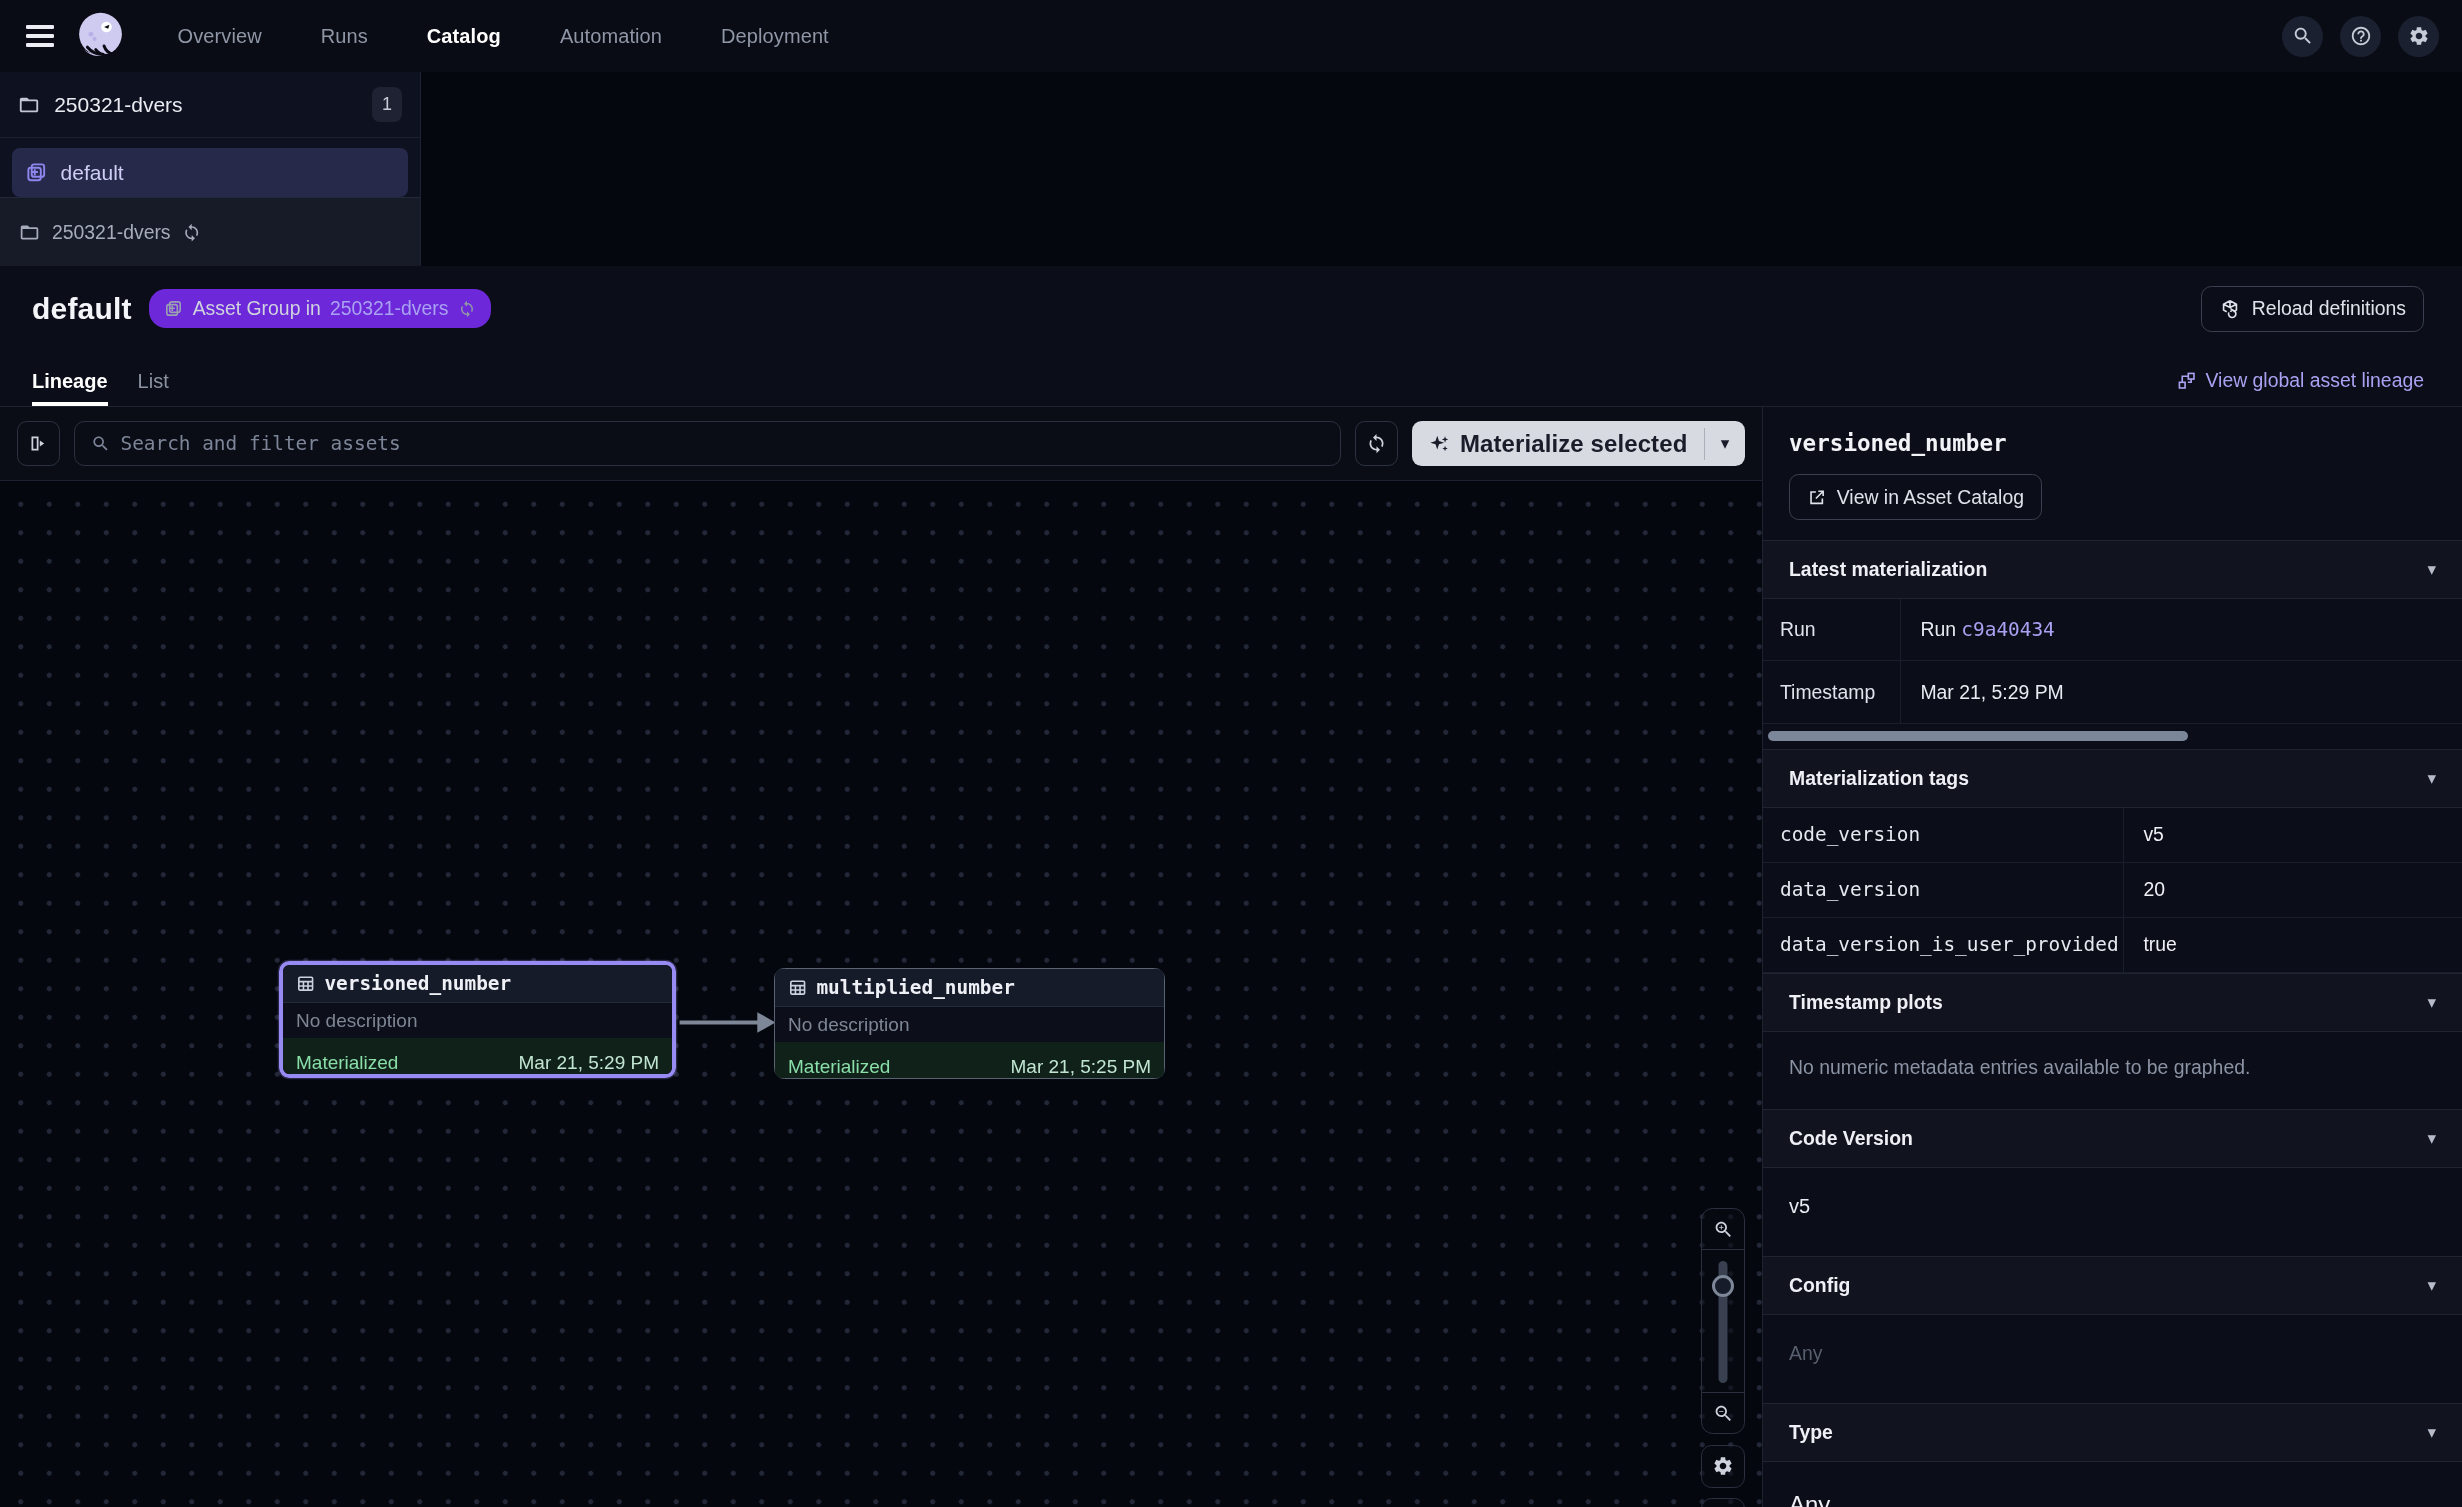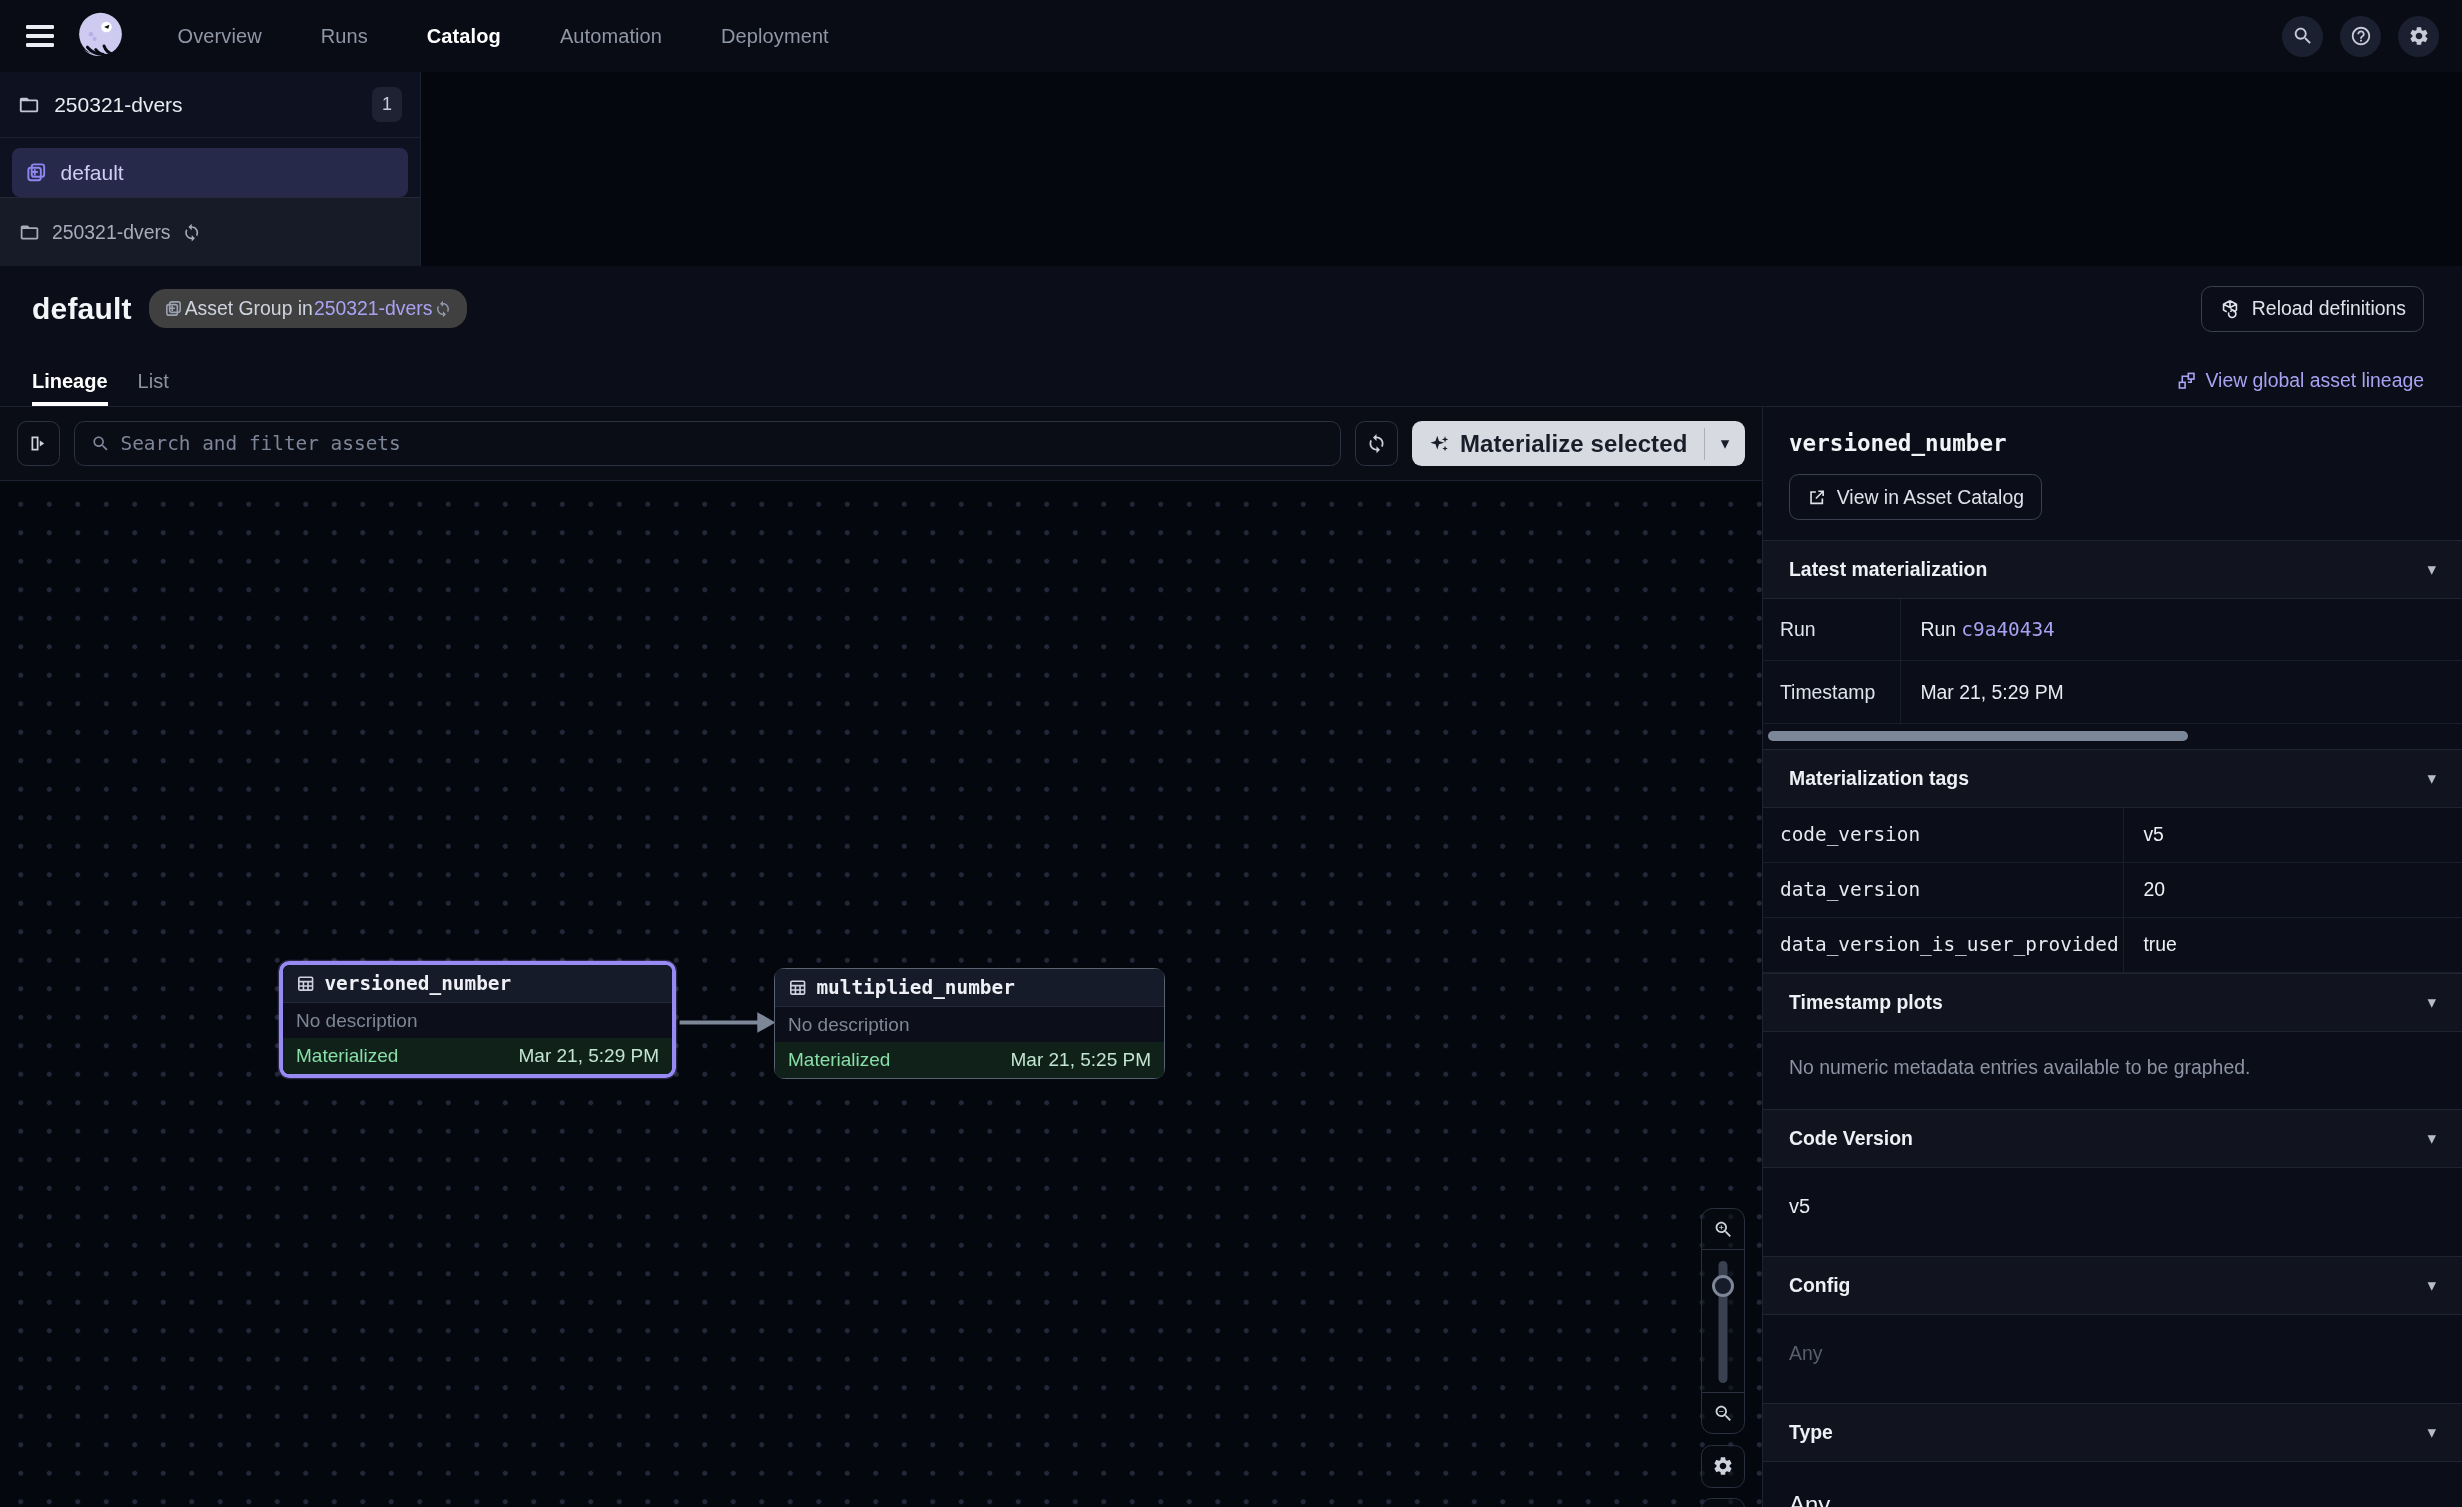--- a/index.html
+++ b/index.html
@@ -62,21 +62,21 @@
   .sidebar-footer .label { color:#a6acba; font-size:19.4px; }
   .sidebar-footer svg.sync { width:19.4px; height:19.4px; fill:#a6acba; }
 
   
   .contentcol { flex:1; display:flex; flex-direction:column; background:#0b0e18; }
 
   .pagehead { height:141px; border-bottom:0.6px solid #1d2231; display:flex; flex-direction:column; justify-content:space-between; }
   .pagehead .row1 { display:flex; align-items:center; padding:19.4px 38px 0 32px; gap:17px; }
   .page-title { font-size:30px; font-weight:bold; color:#f4f5f9; letter-spacing:0.2px; }
   .group-badge {
-    display:flex; align-items:center; gap:1px; background:#404040; border-radius:17px;
+    display:flex; align-items:center; gap:9px; background:#6d28d9; border-radius:17px;
     padding:7.8px 15.5px; font-size:19.4px; color:#cfd3de; cursor:pointer;
   }
   .group-badge svg.grp { width:19.4px; height:19.4px; stroke:#9aa1b1; }
   .group-badge .link { color:#a9a2f2; }
   .group-badge svg.sync { width:18px; height:18px; fill:#8f96a8; }
   .pagehead .row1 .spacer { flex:1; }
   .reload-btn {
     display:flex; align-items:center; gap:10.4px; border:0.6px solid #3a4050; border-radius:10.4px;
     padding:10.4px 17px; color:#dfe2ea; font-size:19.4px; cursor:pointer; background:transparent;
   }
@@ -134,21 +134,21 @@
   .node.selected { border:4.5px solid #978bf3; box-shadow:0 0 0 1.3px rgba(151,139,243,.25); }
   .node.normal { border:1.9px solid #5a6372; }
   .node-head {
     height:38px; background:#161b29; border-bottom:0.6px solid #242a3a;
     display:flex; align-items:center; gap:9px; padding:0 13px;
     font-family:"DejaVu Sans Mono", monospace; font-size:19.4px; color:#eef0f6; font-weight:bold;
   }
   .node-head svg { width:19.4px; height:19.4px; stroke:#cdd2de; flex:none; }
   .node-desc { height:35px; background:#0c0f19; display:flex; align-items:center; padding:0 13px; color:#7e8695; font-size:19px; }
   .node-foot {
-    height:36px; background:#0f2119; display:flex; align-items:center; justify-content:space-between; padding:0 13px; font-size:19px;
+    height:36px; background:#0f2119; display:flex; align-items:flex-end; justify-content:space-between; padding:0 13px; font-size:19px;
   }
   .node-status { color:#8adfa9; }
   .node-time { color:#c2e5d2; }
 
   .edge { position:absolute; }
 
   
   .graph-controls { position:absolute; right:17px; bottom:17px; display:flex; flex-direction:column; align-items:center; gap:10.4px; }
   .zoom-group { width:44px; border:0.6px solid #2b3040; border-radius:11.6px; background:rgba(8,11,19,.55); display:flex; flex-direction:column; overflow:hidden; }
   .zoom-btn { height:41px; display:flex; align-items:center; justify-content:center; cursor:pointer; }

